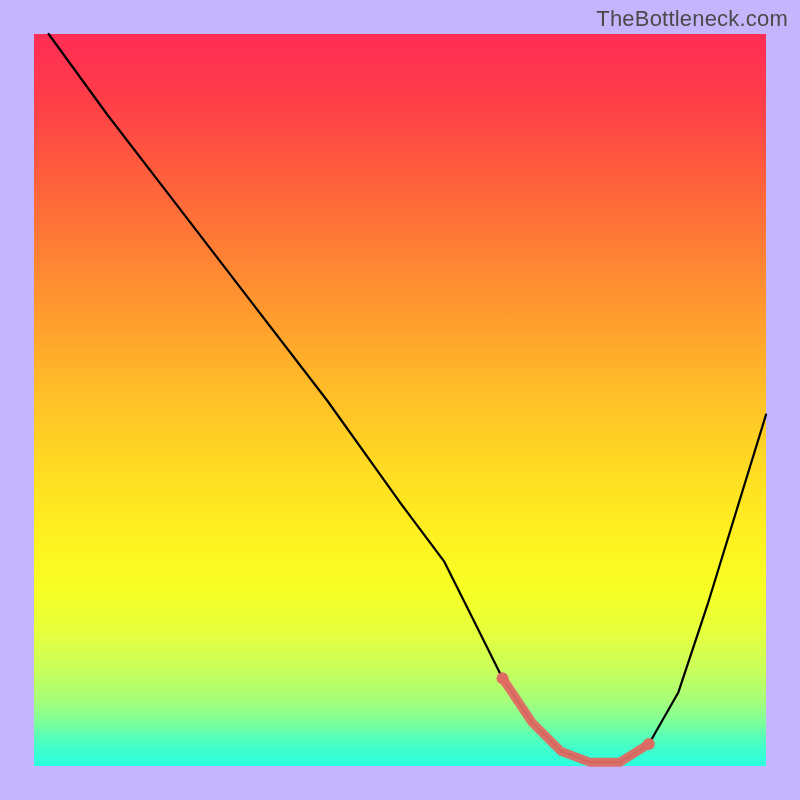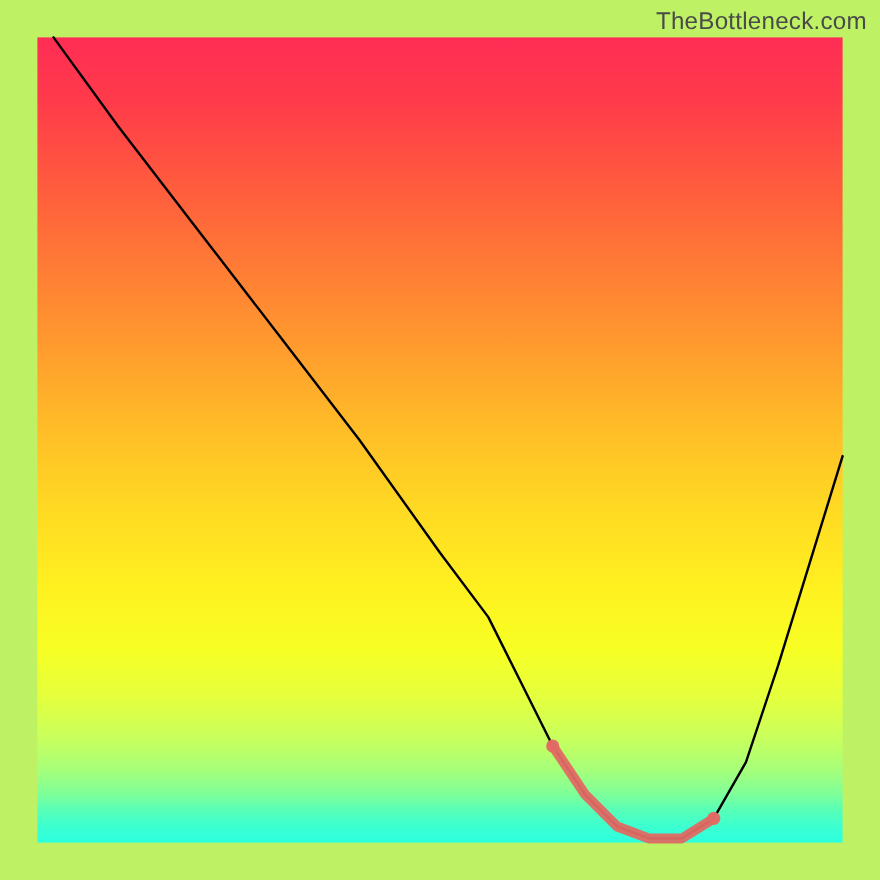--- a/index.html
+++ b/index.html
@@ -1,21 +1,21 @@
 <!DOCTYPE html>
 <html><head>
 <meta charset="utf-8">
 <style>
   * { margin: 0; padding: 0; box-sizing: border-box; }
   html, body { width: 800px; height: 800px; overflow: hidden; background: #000; }
   .container {
     position: relative;
     width: 800px;
     height: 800px;
-    background: #bef264;
+    background: #c4b5fd;
   }
   .watermark {
     position: absolute;
     top: 6px;
     right: 12px;
     font-family: Arial, Helvetica, sans-serif;
     font-size: 22px;
     font-weight: 500;
     color: #4a4a4a;
     letter-spacing: 0.2px;

